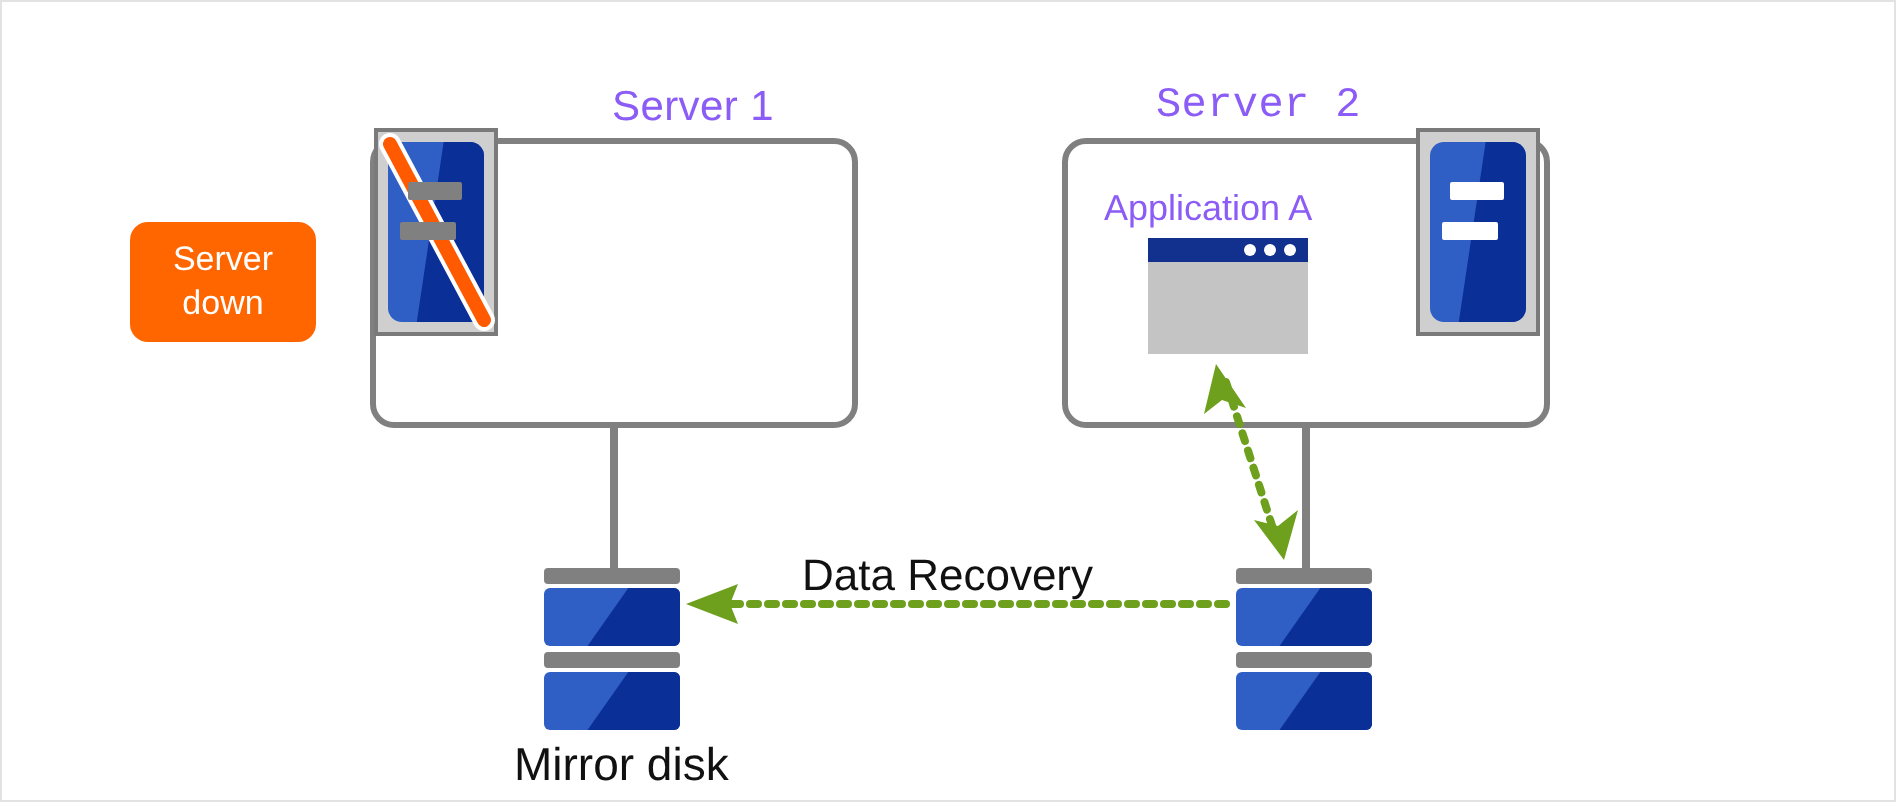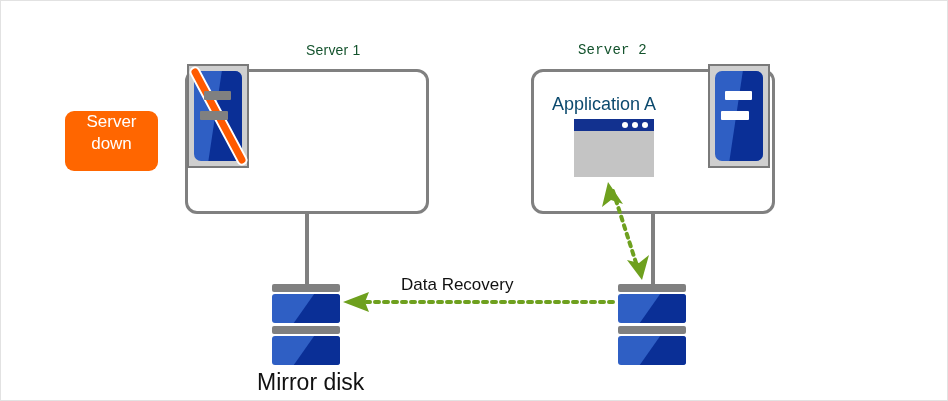--- a/index.html
+++ b/index.html
@@ -26,22 +26,22 @@
     border: 3px solid #808080;
     border-radius: 12px;
     background: #ffffff;
     box-sizing: border-box;
   }
   #server1-box { left: 184px; top: 68px; width: 244px; height: 145px; }
   #server2-box { left: 530px; top: 68px; width: 244px; height: 145px; }
 
   .server-title {
     position: absolute;
-    font-size: 14px;
-    color: #14532d;
+    font-size: 21px;
+    color: #8b5cf6;
     white-space: nowrap;
     letter-spacing: 0.2px;
   }
   #server1-title { left: 305px; top: 41px; }
   #server2-title { left: 577px; top: 41px; font-family: Liberation Mono, monospace; }
 
   
   .server-icon {
     position: absolute;
     background: #cfcfcf;
@@ -89,30 +89,30 @@
     height: 60px;
     background: #ff6600;
     border-radius: 9px;
     color: #ffffff;
     font-size: 17px;
     line-height: 22px;
     text-align: center;
     display: flex;
     flex-direction: column;
     align-items: center;
-    justify-content: flex-start;
+    justify-content: center;
   }
 
   
   #app-label {
     position: absolute;
     left: 551px;
     top: 93px;
     font-size: 18px;
-    color: #0c4a6e;
+    color: #8b5cf6;
     white-space: nowrap;
   }
   #app-window {
     position: absolute;
     left: 573px;
     top: 118px;
     width: 80px;
     height: 58px;
     background: #c4c4c4;
   }
@@ -180,21 +180,21 @@
     font-size: 23px;
     color: #111111;
     white-space: nowrap;
   }
 
   
   #data-recovery-label {
     position: absolute;
     left: 400px;
     top: 274px;
-    font-size: 17px;
+    font-size: 22px;
     color: #111111;
     white-space: nowrap;
   }
   svg.overlay {
     position: absolute;
     left: 0; top: 0;
     width: 948px; height: 401px;
     pointer-events: none;
   }
 </style>

